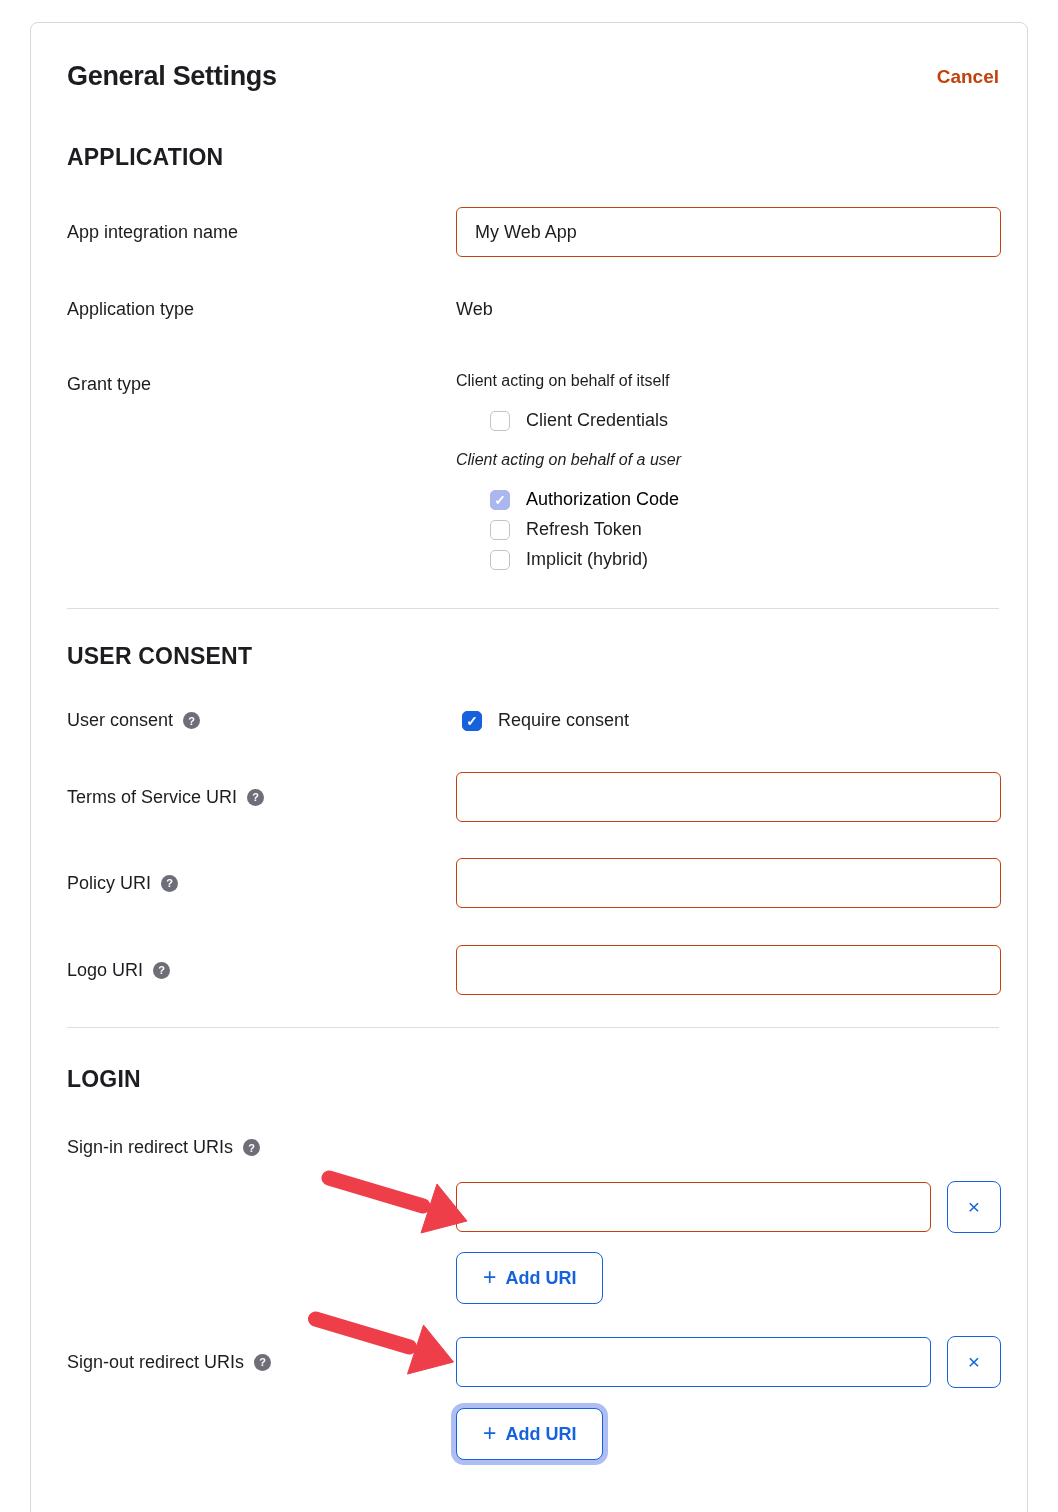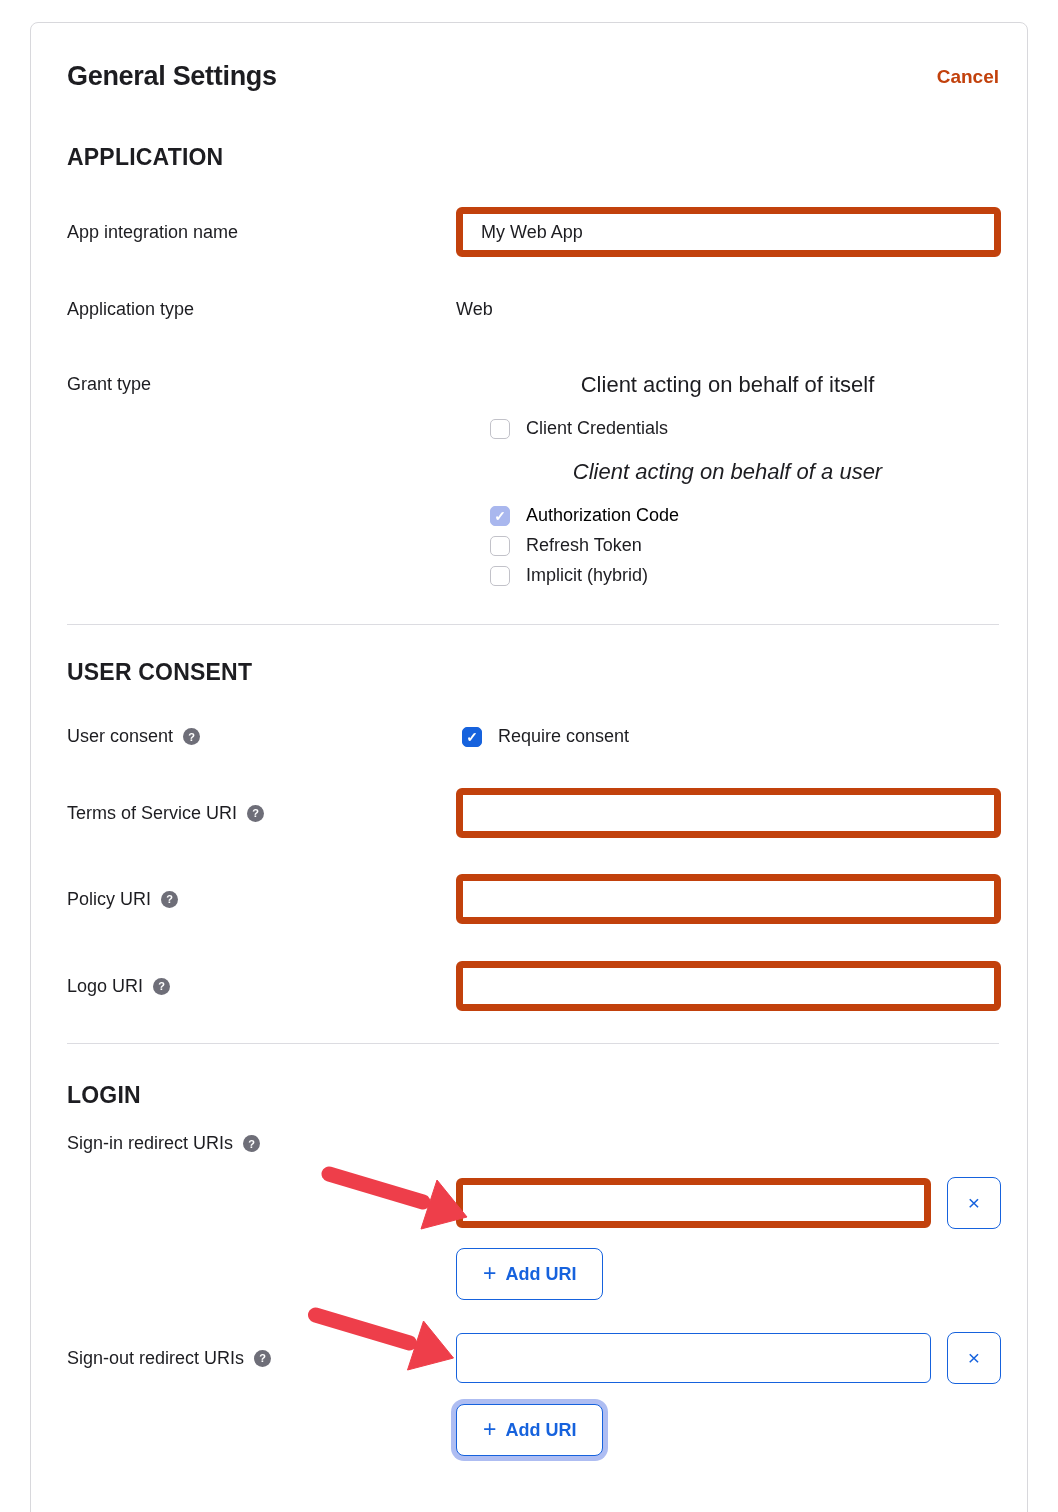--- a/index.html
+++ b/index.html
@@ -47,30 +47,30 @@
   }
   .static-value { font-size: 18px; }
 
   .r-appname { margin-top: 36px; }
   .r-apptype { margin-top: 42px; }
   .r-grant   { margin-top: 52px; }
   .r-userconsent { margin-top: 40px; }
   .r-tos    { margin-top: 41px; }
   .r-policy { margin-top: 36px; }
   .r-logo   { margin-top: 37px; }
-  .r-wildcard { margin-top: 24px; }
+  .r-wildcard { margin-top: 44px; }
   .r-signin-input { margin-top: 23px; position: relative; }
   .r-adduri1 { margin-top: 19px; }
   .r-signout { margin-top: 32px; position: relative; }
   .r-adduri2 { margin-top: 20px; }
 
   
   .text-input {
     height: 50px; width: 545px;
-    border: 7px solid #c2410c; border-radius: 6px;
+    border: 1px solid #c2410c; border-radius: 6px;
     font-family: "Liberation Sans", sans-serif;
     font-size: 18px; color: #1d1d21;
     padding: 0 18px; background: #ffffff; outline: none;
   }
   .uri-input { width: 475px; }
   .focused-input { border: 1.5px solid #1662dd; }
 
   
   .cb-row { display: flex; align-items: center; padding-left: 6px; }
   .cb {
@@ -79,21 +79,21 @@
     background: #ffffff; margin-right: 16px; cursor: pointer;
     display: inline-flex; align-items: center; justify-content: center;
   }
   .cb-checked { background: #1662dd; border-color: #1662dd; }
   .cb-disabled { background: #a9b7ee; border-color: #a9b7ee; cursor: default; }
   .cb-check { color: #ffffff; font-size: 14px; font-weight: bold; line-height: 1; }
   .cb-label { font-size: 18px; }
   .cb-label-disabled { color: #000000; }
 
   
-  .grant-group .group-heading { font-size: 22px; text-align: center; }
+  .grant-group .group-heading { font-size: 16px; }
   .grant-group .cb-row { margin-left: 28px; margin-top: 20px; }
   .grant-group .cb-row + .cb-row { margin-top: 9px; align-items: center; }
   .grant-group .group-heading + .cb-row { margin-top: 20px; }
   .gh-2 { margin-top: 20px; font-style: italic; }
   .grant-label { margin-top: 2px; }
 
   
   .star { font-weight: bold; }
 
   

